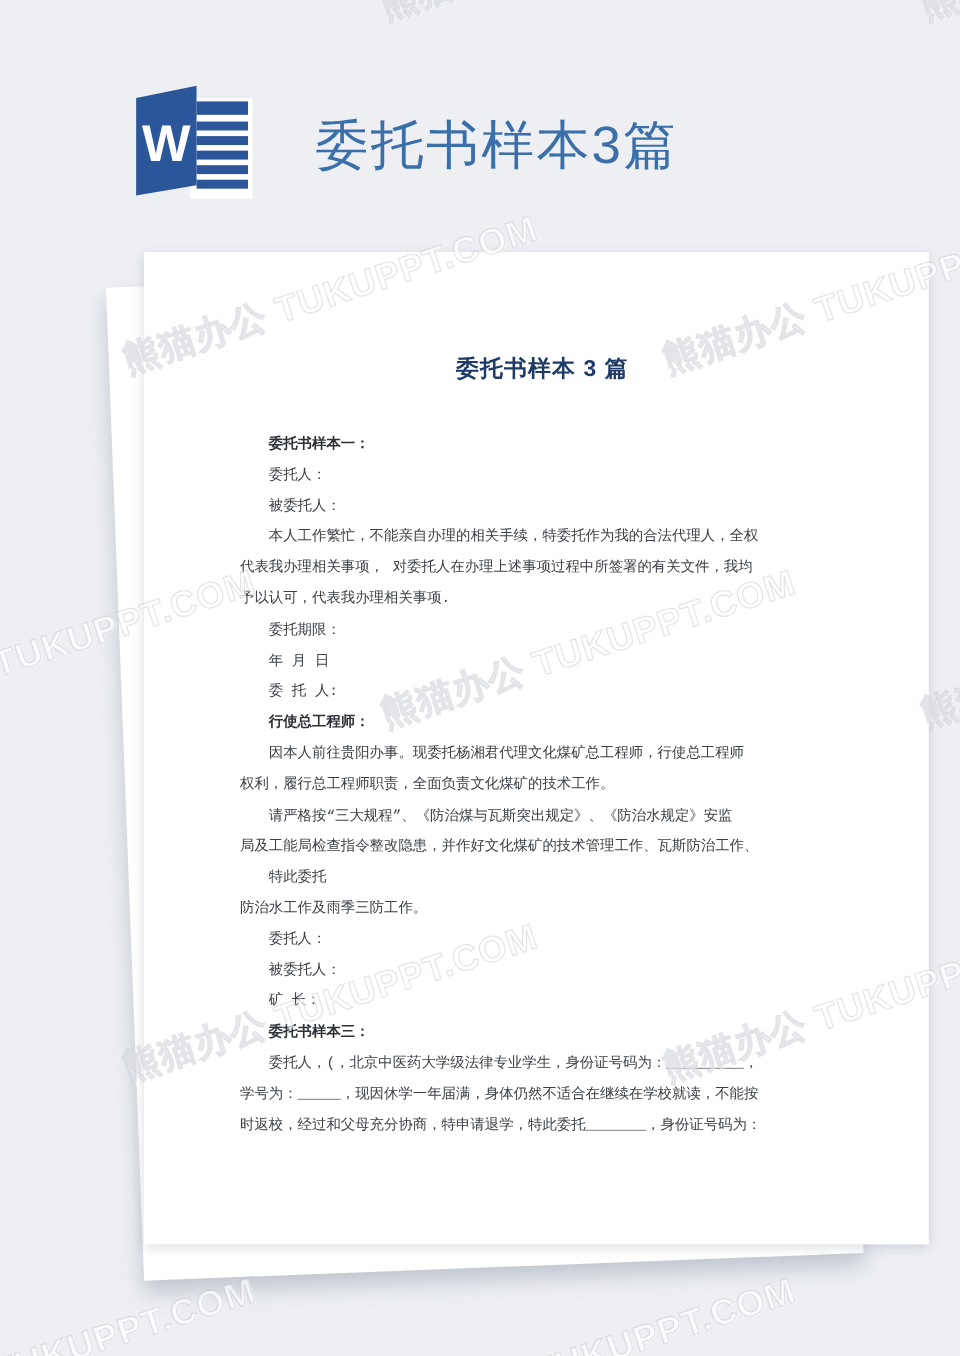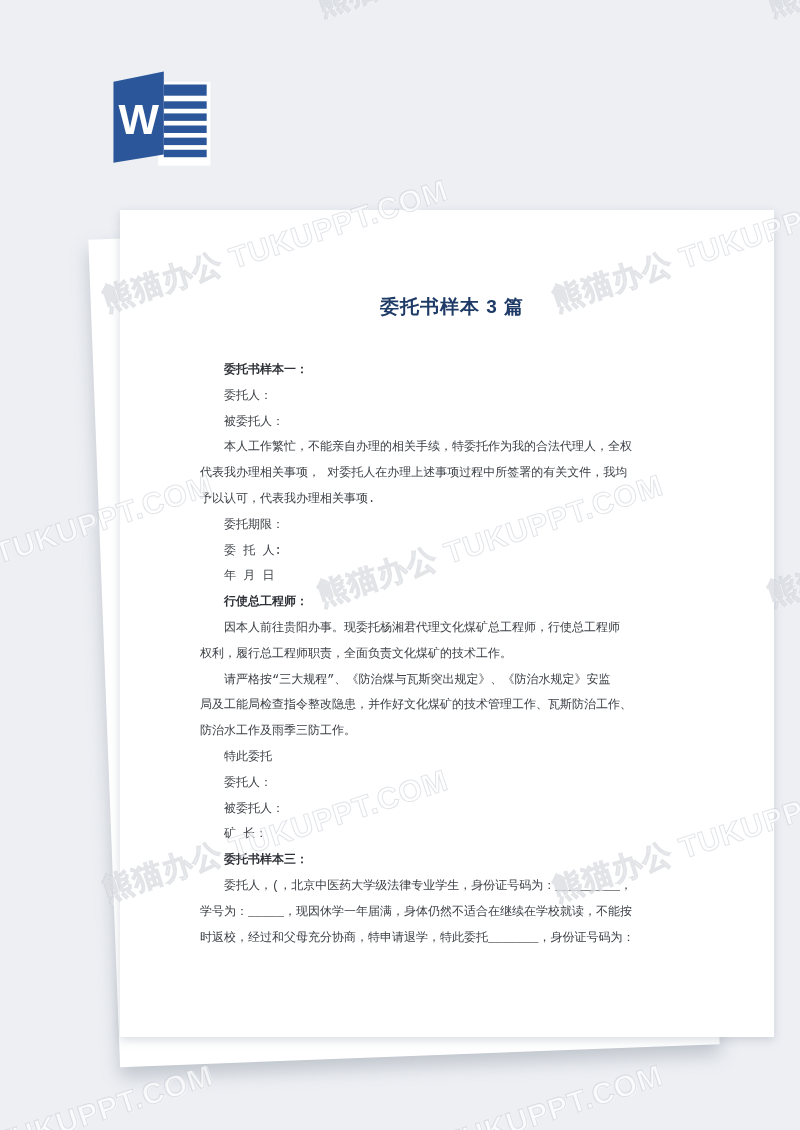--- a/index.html
+++ b/index.html
@@ -67,43 +67,44 @@
         <rect x="62" y="35" width="46" height="8"></rect>
         <rect x="62" y="48" width="46" height="8"></rect>
         <rect x="62" y="61" width="46" height="8"></rect>
         <rect x="62" y="74" width="46" height="8"></rect>
         <rect x="62" y="87" width="46" height="8"></rect>
       </g>
 
       <polygon points="8,14 62,3 62,92 8,101" fill="#2b579a"></polygon>
       <text x="35" y="70" text-anchor="middle" font-size="46" font-weight="bold" fill="#ffffff" font-family="Liberation Sans, DejaVu Sans, sans-serif">W</text>
     </svg>
+    <h1 class="hdr-title" style="color:#3b6fa9">委托书样本3篇</h1>
   </div>
 
   <div class="sheet back"></div>
 
   <div class="sheet main">
     <h2 class="doc-title" style="color:#1e3a66">委托书样本 3 篇</h2>
     <div class="doc-body" id="doc-body">
         <div class="doc-line b in">委托书样本一：</div>
         <div class="doc-line in">委托人：</div>
         <div class="doc-line in">被委托人：</div>
         <div class="doc-line in">本人工作繁忙，不能亲自办理的相关手续，特委托作为我的合法代理人，全权</div>
         <div class="doc-line">代表我办理相关事项， 对委托人在办理上述事项过程中所签署的有关文件，我均</div>
         <div class="doc-line">予以认可，代表我办理相关事项.</div>
         <div class="doc-line in">委托期限：</div>
+        <div class="doc-line in">年 月 日</div>
         <div class="doc-line in">委 托 人:</div>
-        <div class="doc-line in">年 月 日</div>
         <div class="doc-line b in">行使总工程师：</div>
         <div class="doc-line in">因本人前往贵阳办事。现委托杨湘君代理文化煤矿总工程师，行使总工程师</div>
         <div class="doc-line">权利，履行总工程师职责，全面负责文化煤矿的技术工作。</div>
         <div class="doc-line in">请严格按“三大规程”、《防治煤与瓦斯突出规定》、《防治水规定》安监</div>
         <div class="doc-line">局及工能局检查指令整改隐患，并作好文化煤矿的技术管理工作、瓦斯防治工作、</div>
+        <div class="doc-line in">特此委托</div>
         <div class="doc-line">防治水工作及雨季三防工作。</div>
-        <div class="doc-line in">特此委托</div>
         <div class="doc-line in">委托人：</div>
         <div class="doc-line in">被委托人：</div>
         <div class="doc-line in">矿 长：</div>
         <div class="doc-line b in">委托书样本三：</div>
         <div class="doc-line in">委托人，(，北京中医药大学级法律专业学生，身份证号码为：_________，</div>
         <div class="doc-line">学号为：_____，现因休学一年届满，身体仍然不适合在继续在学校就读，不能按</div>
         <div class="doc-line">时返校，经过和父母充分协商，特申请退学，特此委托_______，身份证号码为：</div>
       </div>
   </div>
 

